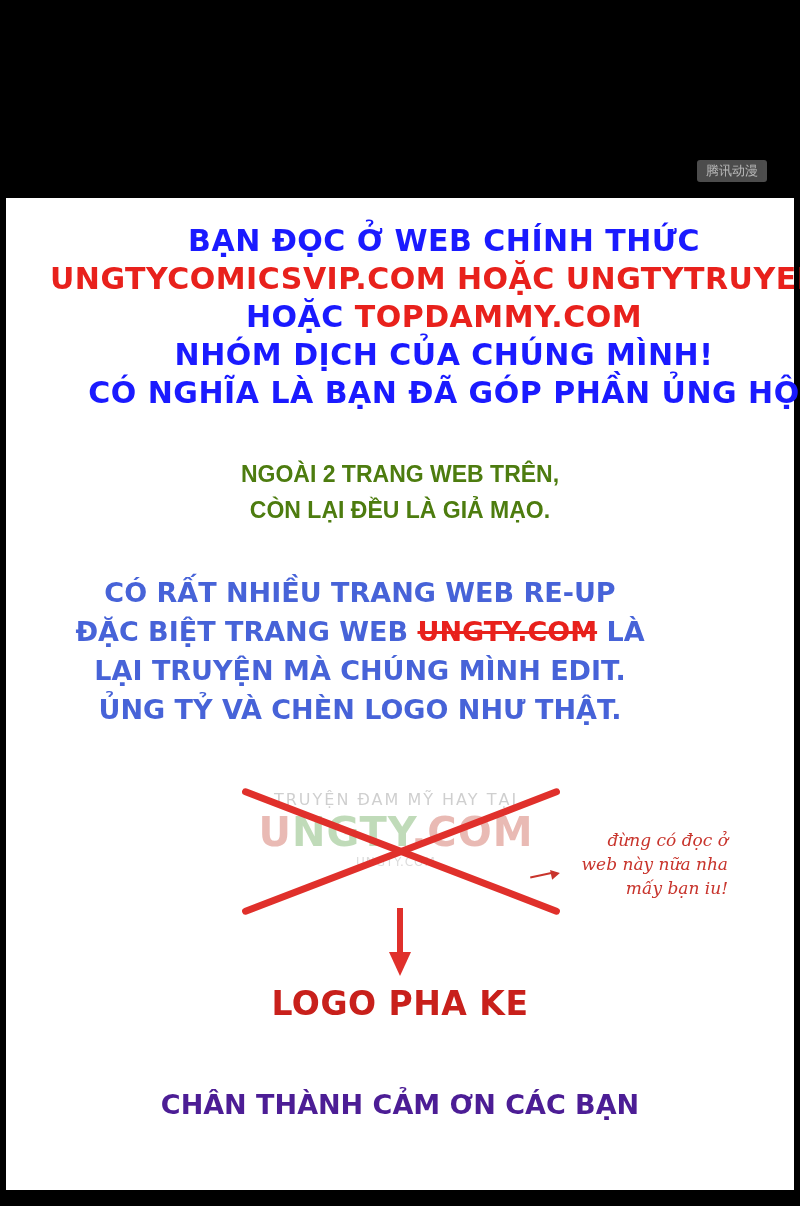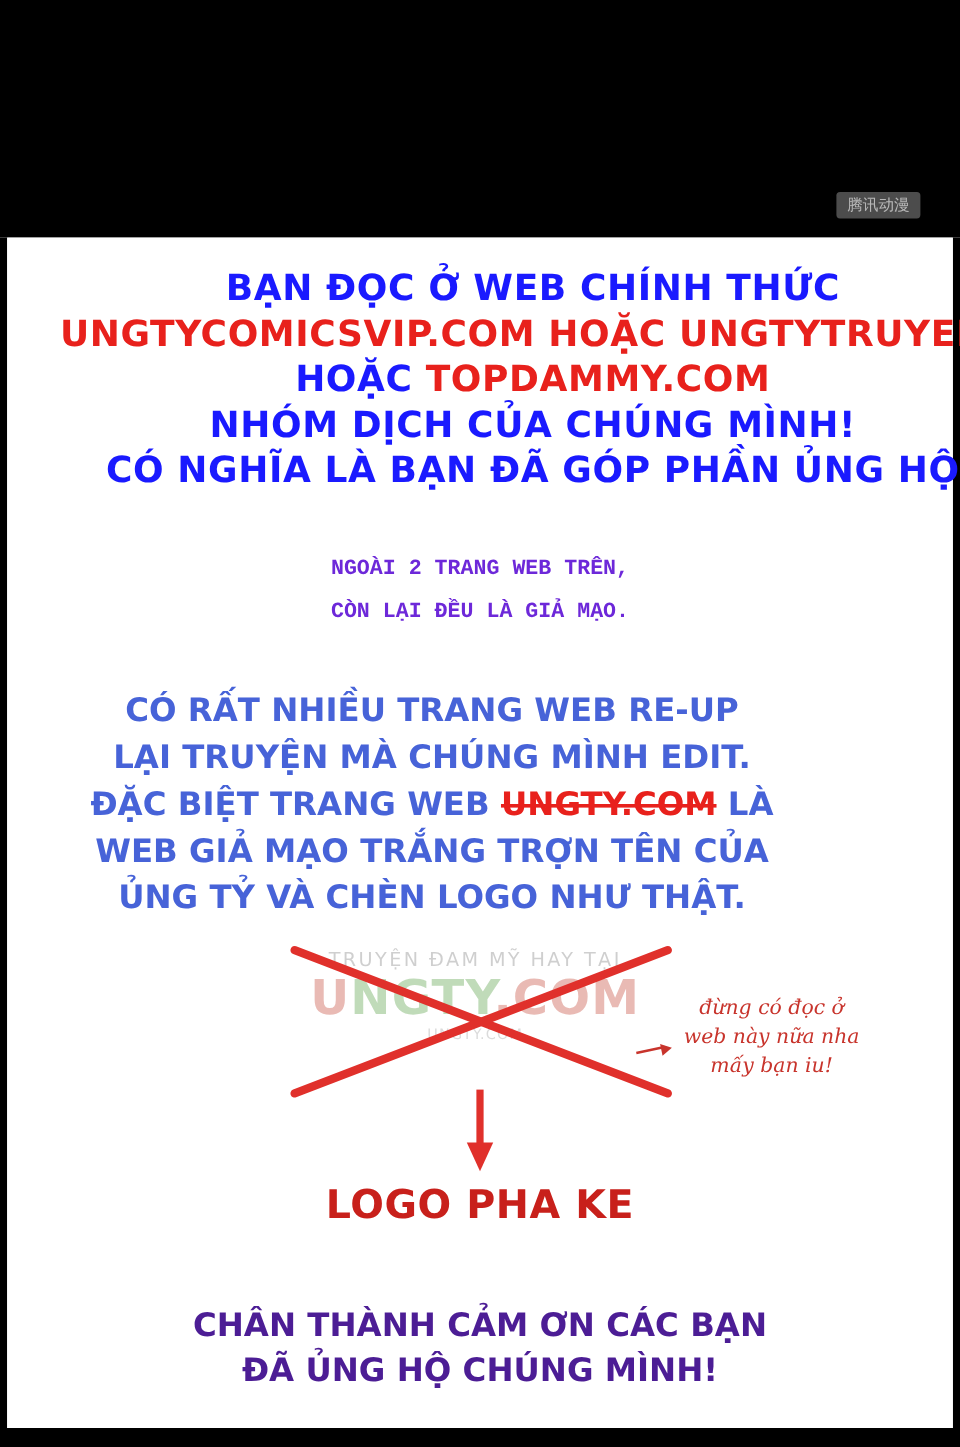--- a/index.html
+++ b/index.html
@@ -112,24 +112,24 @@
   .red  { color: #e8211c; }
 
   
   .sub1 {
     position: absolute;
     top: 258px;
     left: 0;
     width: 788px;
   }
   .sub1 .ln {
-    font-family: Liberation Mono, monospace;
-    font-weight: bold;
-    color: #6d28d9;
-    font-size: 18px;
+    font-family: Liberation Sans, sans-serif;
+    font-weight: bold;
+    color: #4d7c0f;
+    font-size: 23px;
     line-height: 36px;
   }
 
   .sub2 {
     position: absolute;
     top: 375px;
     left: 0;
     width: 708px;
   }
   .sub2 .ln {
@@ -208,21 +208,21 @@
   .note {
     position: absolute;
     left: 552px;
     top: 42px;
     width: 170px;
     font-family: "DejaVu Serif", serif;
     font-style: italic;
     font-size: 17px;
     line-height: 24px;
     color: #c8342c;
-    text-align: center;
+    text-align: right;
   }
   .note-arrow {
     position: absolute;
     left: 524px;
     top: 82px;
     width: 30px;
     height: 14px;
   }
   .note-arrow .shaft {
     position: absolute;
@@ -314,23 +314,22 @@
       <span class="ln blue">CÓ NGHĨA LÀ BẠN ĐÃ GÓP PHẦN ỦNG HỘ</span>
     </div>
 
     <div class="sub1 block">
       <span class="ln">NGOÀI 2 TRANG WEB TRÊN,</span>
       <span class="ln">CÒN LẠI ĐỀU LÀ GIẢ MẠO.</span>
     </div>
 
     <div class="sub2 block">
       <span class="ln">CÓ RẤT NHIỀU TRANG WEB RE-UP</span>
+      <span class="ln"><span>ĐẶC BIỆT TRANG WEB </span><span class="strike">UNGTY.COM</span><span> LÀ</span></span>
       <span class="ln">LẠI TRUYỆN MÀ CHÚNG MÌNH EDIT.</span>
-      <span class="ln"><span>ĐẶC BIỆT TRANG WEB </span><span class="strike">UNGTY.COM</span><span> LÀ</span></span>
-      <span class="ln">WEB GIẢ MẠO TRẮNG TRỢN TÊN CỦA</span>
       <span class="ln">ỦNG TỶ VÀ CHÈN LOGO NHƯ THẬT.</span>
     </div>
 
     <div class="fake-zone">
 
       <div class="fake-logo">
         <div class="small-top">TRUYỆN ĐAM MỸ HAY TẠI</div>
         <div class="big"><span>U</span><span class="grn">NGTY</span><span>.COM</span></div>
         <div class="small-bot">UNGTY.COM</div>
       </div>
@@ -354,19 +353,18 @@
       <div class="down-arrow">
         <div class="shaft"></div>
         <div class="head"></div>
       </div>
     </div>
 
     <div class="fake-label">LOGO PHA KE</div>
 
     <div class="thanks block">
       <span class="ln">CHÂN THÀNH CẢM ƠN CÁC BẠN</span>
-      <span class="ln">ĐÃ ỦNG HỘ CHÚNG MÌNH!</span>
     </div>
 
   </div>
 
   <div class="bottom-band"></div>
 </div>
 
 </body></html>

